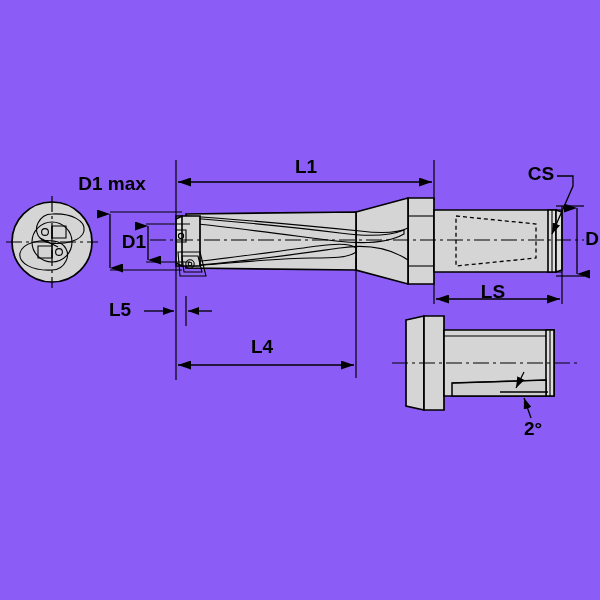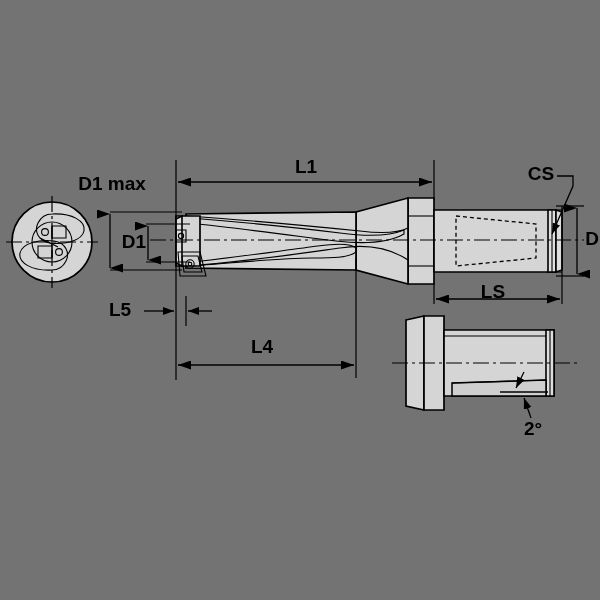--- a/index.html
+++ b/index.html
@@ -11,21 +11,21 @@
   body {
     width: 600px;
     height: 600px;
     overflow: hidden;
     font-family: "Liberation Sans", sans-serif;
   }
   #drawing-root {
     position: relative;
     width: 600px;
     height: 600px;
-    background: #737373;
+    background: #8b5cf6;
   }
   svg#drawing-svg {
     display: block;
     width: 600px;
     height: 600px;
   }
   .outline-thin {
     fill: none;
     stroke: #000000;
     stroke-width: 1.1;

